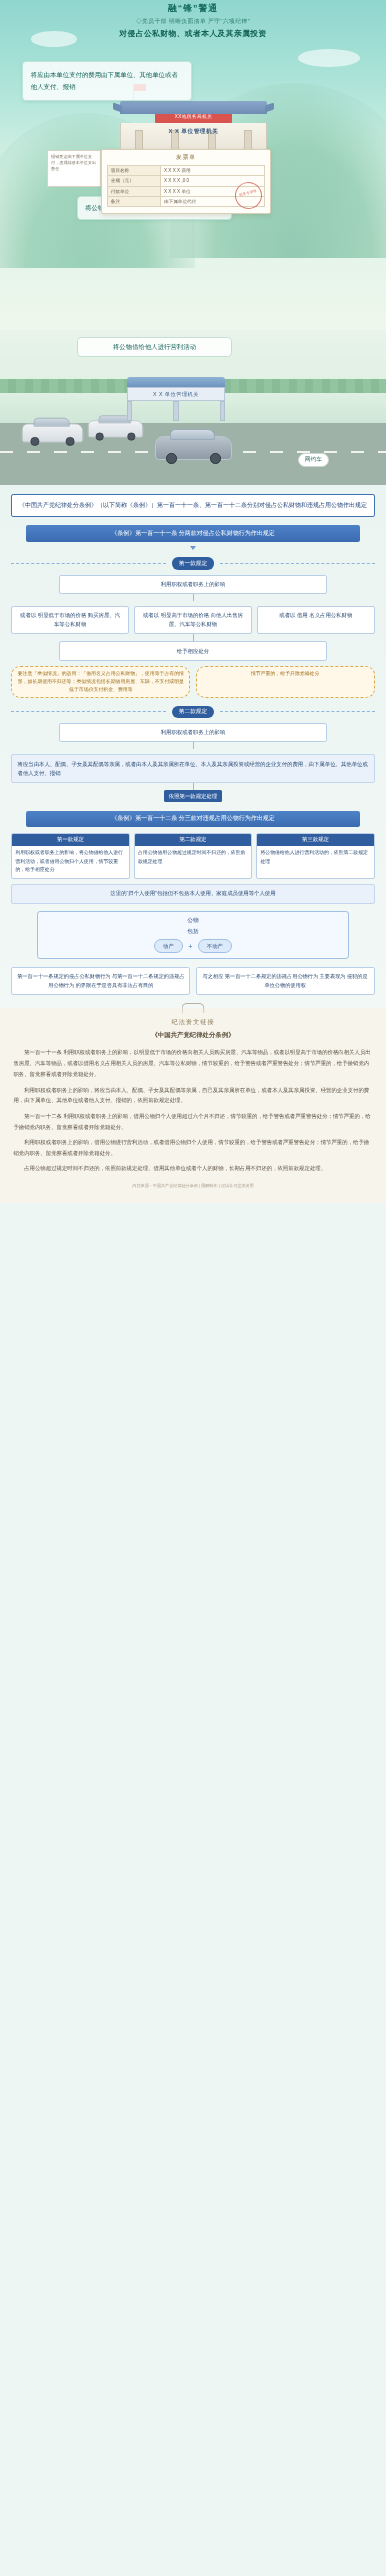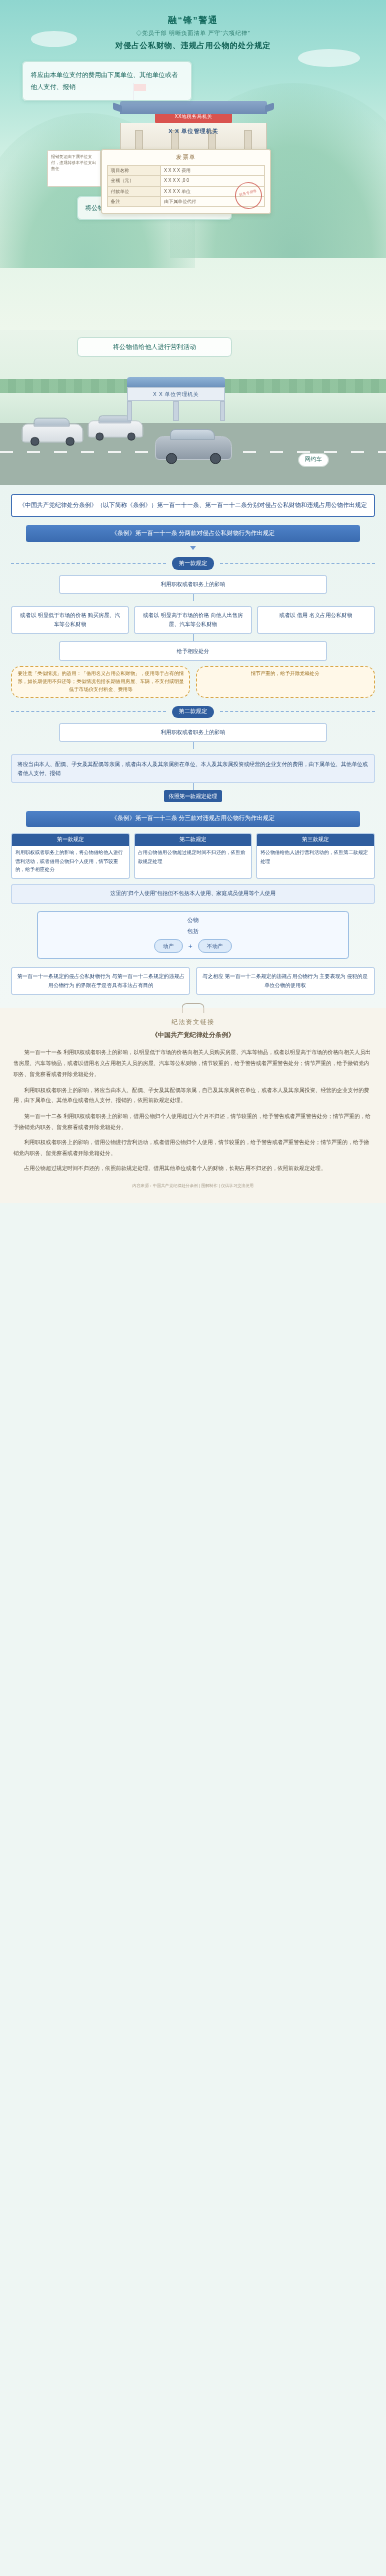--- a/index.html
+++ b/index.html
@@ -27,21 +27,21 @@
   }
   .hero .mountain2 {
     position: absolute; bottom: 72px; right: -31px; width: 247px; height: 175px;
     background: radial-gradient(ellipse at 50% 100%, #6fb79c 0%, #87c6a8 45%, rgba(140,200,175,0.2) 72%, rgba(140,200,175,0) 100%);
     border-radius: 50% 50% 0 0 / 65% 65% 0 0;
     opacity: .7;
   }
   .hero .cloud {
     position: absolute; background: rgba(255,255,255,.6); border-radius: 50%;
   }
-  .title-block { position: relative; padding-top: 15px; text-align: center; z-index: 4; }
+  .title-block { position: relative; padding-top: 3px; text-align: center; z-index: 4; }
   .t-line1 {
     font-size: 8.8px; letter-spacing: 1px; color: #146a5e; font-weight: bold;
   }
   .t-line2 { font-size: 5.7px; color: #2b7b6d; letter-spacing: 0.5px; margin-top: 3.1px; }
   .t-line3 {
     font-size: 7.7px; color: #0f5f53; font-weight: bold; margin-top: 2.6px; letter-spacing: 0.5px;
   }
 
   .hero-card {
     position: absolute; left: 21.6px; top: 61px; width: 170px;
@@ -288,21 +288,21 @@
 
   <section class="hero">
     <div class="mountain"></div>
     <div class="mountain2"></div>
     <div class="cloud" style="left:31px;top:31px;width:46px;height:15.5px"></div>
     <div class="cloud" style="right:26px;top:49px;width:62px;height:17.5px"></div>
 
     <div class="title-block">
       <div class="t-line1">融“锋”警通</div>
       <div class="t-line2">◇党员干部 明晰负面清单 严守“六项纪律”</div>
-      <div class="t-line3">对侵占公私财物、违规占用公物的处分规定</div>
+      <div class="t-line3">对侵占公私财物、或者本人及其亲属投资</div>
     </div>
 
     <div class="hero-card">将应由本单位支付的费用由下属单位、其他单位或者他人支付、报销</div>
 
     <div class="gate">
       <div class="flagpole"></div>
       <div class="flag"></div>
       <div class="gate-roof"></div>
       <div class="gate-sign">XX地税务局机关</div>
       <div class="gate-body">

